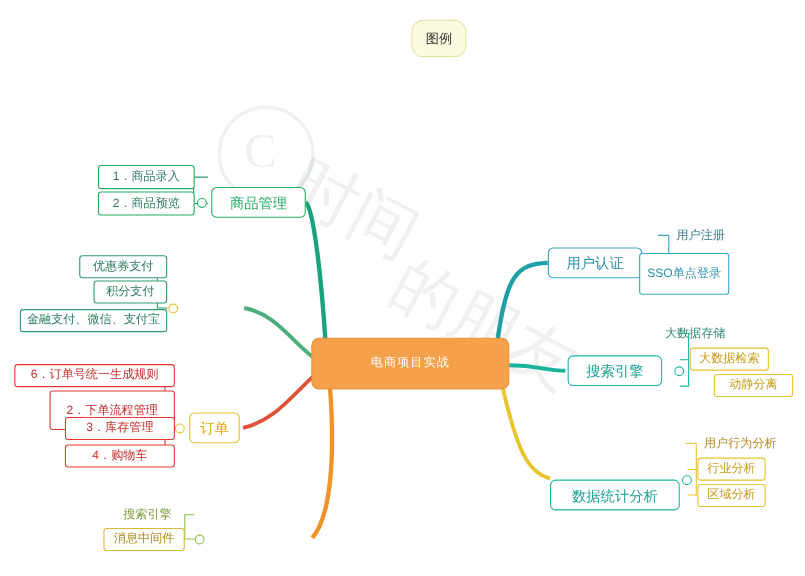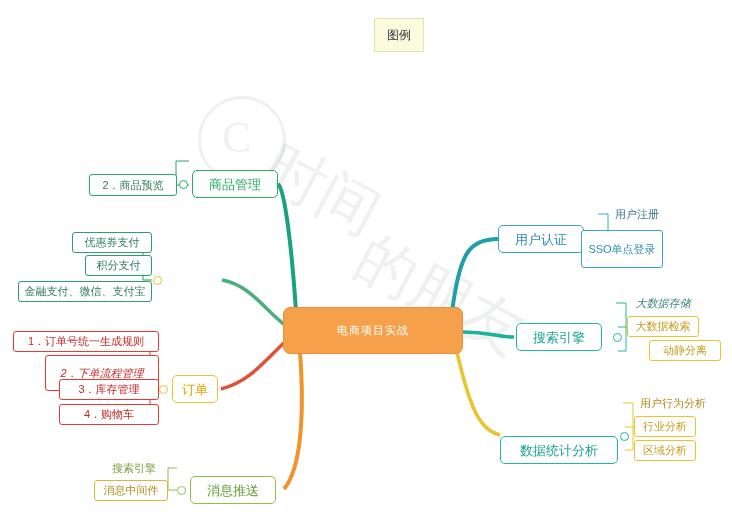--- a/index.html
+++ b/index.html
@@ -30,21 +30,21 @@
     box-sizing: border-box;
     display: flex;
     align-items: center;
     justify-content: center;
     white-space: nowrap;
     line-height: 1;
   }
   .legend {
     background: #fbfbdf;
     border: 1px solid #e3e3a8;
-    border-radius: 0;
+    border-radius: 11px;
     color: #333333;
     font-size: 12px;
     padding: 0 10px;
   }
   .root {
     background: #f5a04a;
     border: 1px solid #e8913a;
     border-radius: 7px;
     color: #ffffff;
     font-size: 11px;
@@ -145,47 +145,47 @@
     <path d="M 623 403 H 633 V 450 H 625" fill="none" stroke="#e8c42e" stroke-width="1"></path>
     <path d="M 633 427 H 625" fill="none" stroke="#e8c42e" stroke-width="1"></path>
   </svg>
 
   <div class="node legend" style="left:374px; top:18px; width:50px; height:34px;">图例</div>
 
   <div class="node root" style="left:283px; top:307px; width:180px; height:47px;">电商项目实战</div>
 
   <div class="node lvl1" style="left:192px; top:170px; width:86px; height:28px; border-color:#27ae60; color:#27ae60;">商品管理</div>
   <div class="collapse" style="left:179px; top:180px; border-color:#27ae60;"></div>
+  <div class="node lvl2" style="left:89px; top:150px; width:88px; height:22px; border-color:#27ae60; color:#2e7d5b;">1．商品录入</div>
   <div class="node lvl2" style="left:89px; top:174px; width:88px; height:22px; border-color:#27ae60; color:#2e7d5b;">2．商品预览</div>
 
   <div class="collapse" style="left:153px; top:276px; border-color:#e8c42e;"></div>
   <div class="node lvl2" style="left:72px; top:232px; width:80px; height:21px; border-color:#2e9e6b; color:#2e7d5b;">优惠券支付</div>
   <div class="node lvl2" style="left:85px; top:255px; width:67px; height:21px; border-color:#2e9e6b; color:#2e7d5b;">积分支付</div>
   <div class="node lvl2" style="left:18px; top:281px; width:134px; height:21px; border-color:#2e9e6b; color:#2e7d5b;">金融支付、微信、支付宝</div>
 
   <div class="node lvl1" style="left:172px; top:375px; width:46px; height:28px; border-color:#e8c42e; color:#e0a800;">订单</div>
   <div class="collapse" style="left:159px; top:385px; border-color:#e8c42e;"></div>
-  <div class="node lvl2" style="left:13px; top:331px; width:146px; height:21px; border-color:#e53935; color:#c62828;">1．订单号统一生成规则</div>
-  <div class="node lvl2" style="left:45px; top:355px; width:114px; height:36px; border-color:#e53935; color:#c62828;font-style:italic;">2．下单流程管理</div>
+  <div class="node lvl2" style="left:13px; top:331px; width:146px; height:21px; border-color:#e53935; color:#c62828;">6．订单号统一生成规则</div>
+  <div class="node lvl2" style="left:45px; top:355px; width:114px; height:36px; border-color:#e53935; color:#c62828;">2．下单流程管理</div>
   <div class="node lvl2" style="left:59px; top:379px; width:100px; height:21px; border-color:#e53935; color:#c62828;">3．库存管理</div>
   <div class="node lvl2" style="left:59px; top:404px; width:100px; height:21px; border-color:#e53935; color:#c62828;">4．购物车</div>
 
-  <div class="node lvl1" style="left:190px; top:476px; width:86px; height:28px; border-color:#8bc34a; color:#5c9e2e;">消息推送</div>
   <div class="collapse" style="left:177px; top:486px; border-color:#8bc34a;"></div>
   <div class="node plain" style="left:100px; top:459px; width:68px; height:19px; color:#7a9e3c;">搜索引擎</div>
   <div class="node lvl2" style="left:94px; top:480px; width:74px; height:21px; border-color:#d8b93a; color:#b08a1e;">消息中间件</div>
 
   <div class="node lvl1" style="left:498px; top:225px; width:86px; height:28px; border-color:#3aa6c7; color:#2a8fae;">用户认证</div>
   <div class="collapse" style="left:595px; top:235px; border-color:#3aa6c7;"></div>
   <div class="node plain" style="left:609px; top:205px; width:56px; height:19px; color:#3a7a8c;">用户注册</div>
   <div class="node lvl2" style="left:581px; top:230px; width:82px; height:38px; border-color:#3aa6c7; color:#2a8fae;">SSO单点登录</div>
 
   <div class="node lvl1" style="left:516px; top:323px; width:86px; height:28px; border-color:#1fb8a6; color:#17a192;">搜索引擎</div>
   <div class="collapse" style="left:613px; top:333px; border-color:#1fb8a6;"></div>
-  <div class="node plain" style="left:627px; top:294px; width:72px; height:19px; color:#3a8a7a;font-style:italic;">大数据存储</div>
+  <div class="node plain" style="left:596px; top:294px; width:72px; height:19px; color:#3a8a7a;">大数据存储</div>
   <div class="node lvl2" style="left:627px; top:316px; width:72px; height:21px; border-color:#e8c42e; color:#c79a16;">大数据检索</div>
   <div class="node lvl2" style="left:627px; top:340px; width:72px; height:21px; border-color:#e8c42e; color:#c79a16;margin-left:22px;">动静分离</div>
 
   <div class="node lvl1" style="left:500px; top:436px; width:118px; height:28px; border-color:#1fb8a6; color:#17a192;">数据统计分析</div>
   <div class="collapse" style="left:620px; top:432px; border-color:#1fb8a6;"></div>
   <div class="node plain" style="left:634px; top:394px; width:78px; height:19px; color:#b08a1e;">用户行为分析</div>
   <div class="node lvl2" style="left:634px; top:416px; width:62px; height:21px; border-color:#e8c42e; color:#c79a16;">行业分析</div>
   <div class="node lvl2" style="left:634px; top:440px; width:62px; height:21px; border-color:#e8c42e; color:#c79a16;">区域分析</div>
 
 </div>

